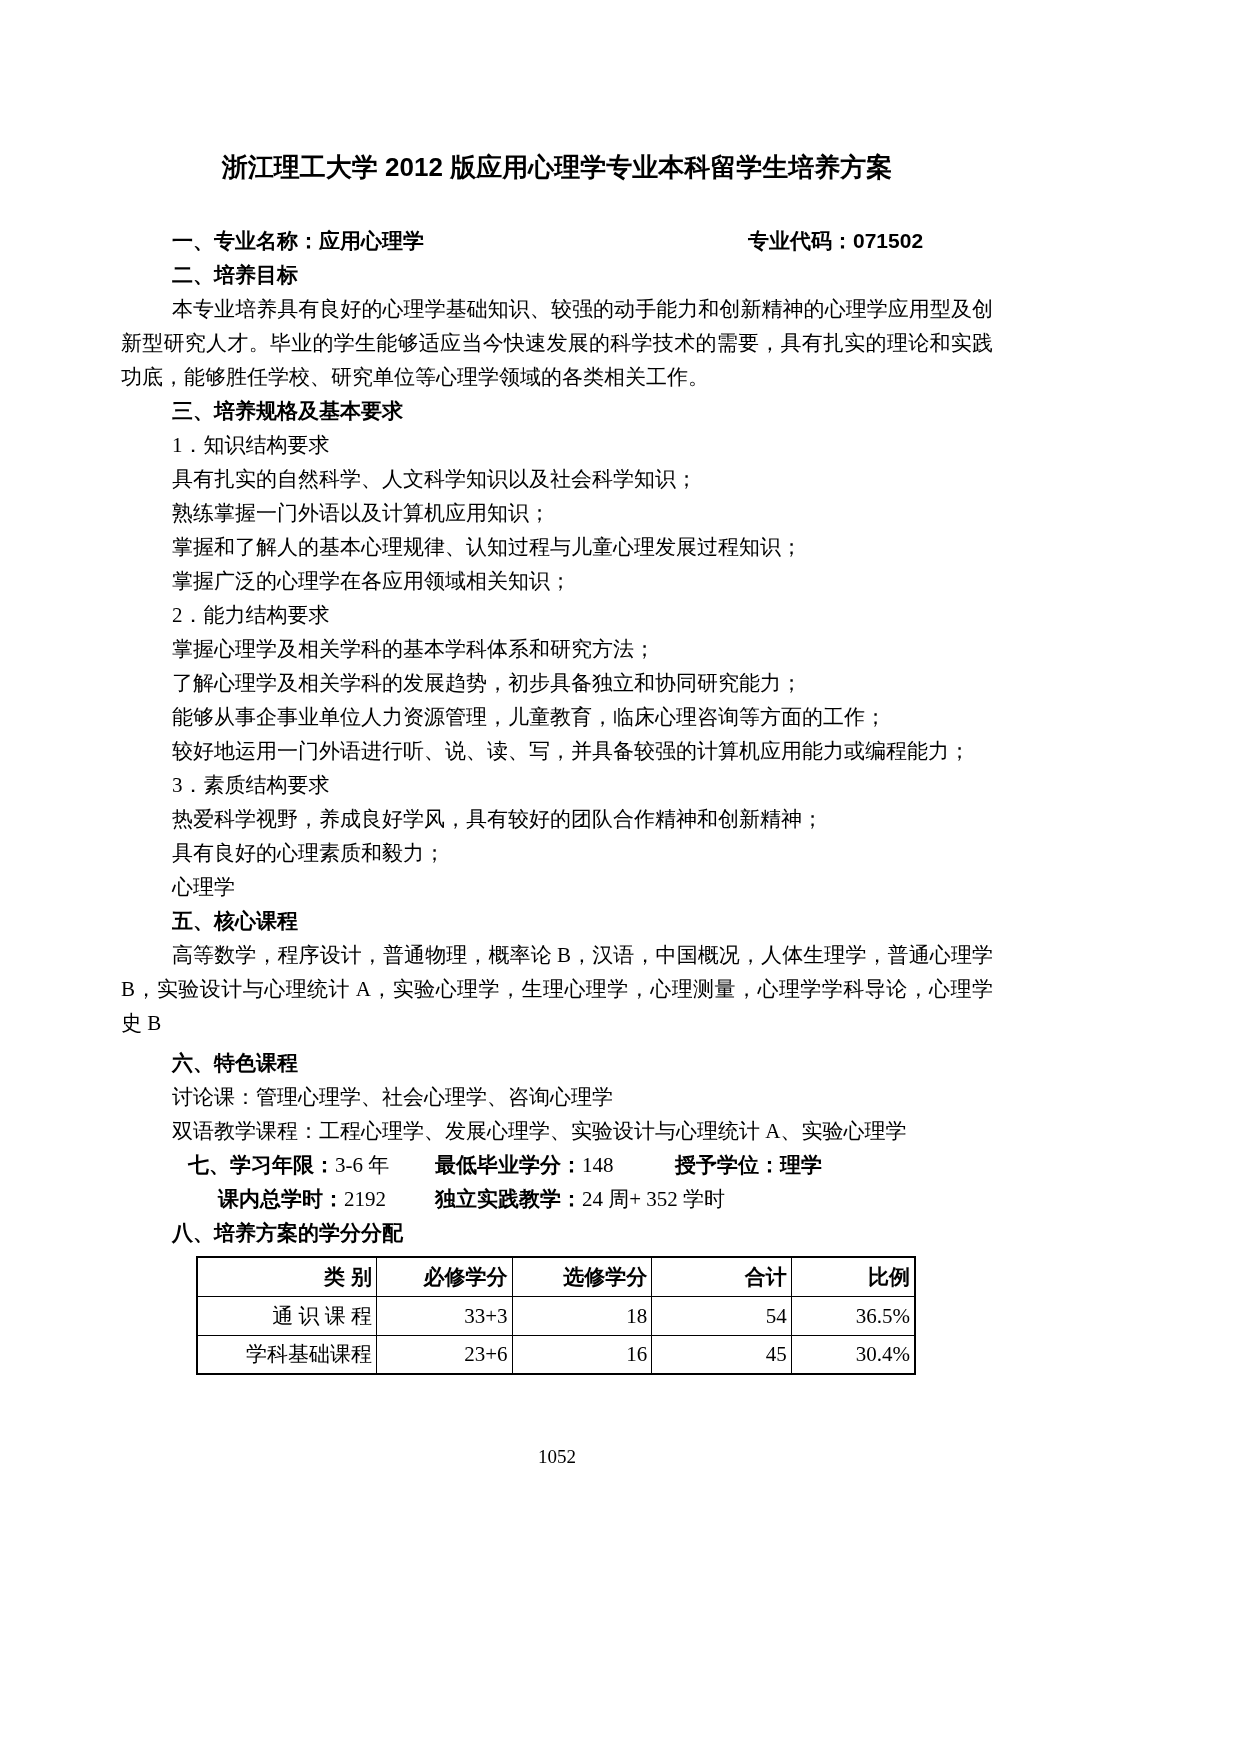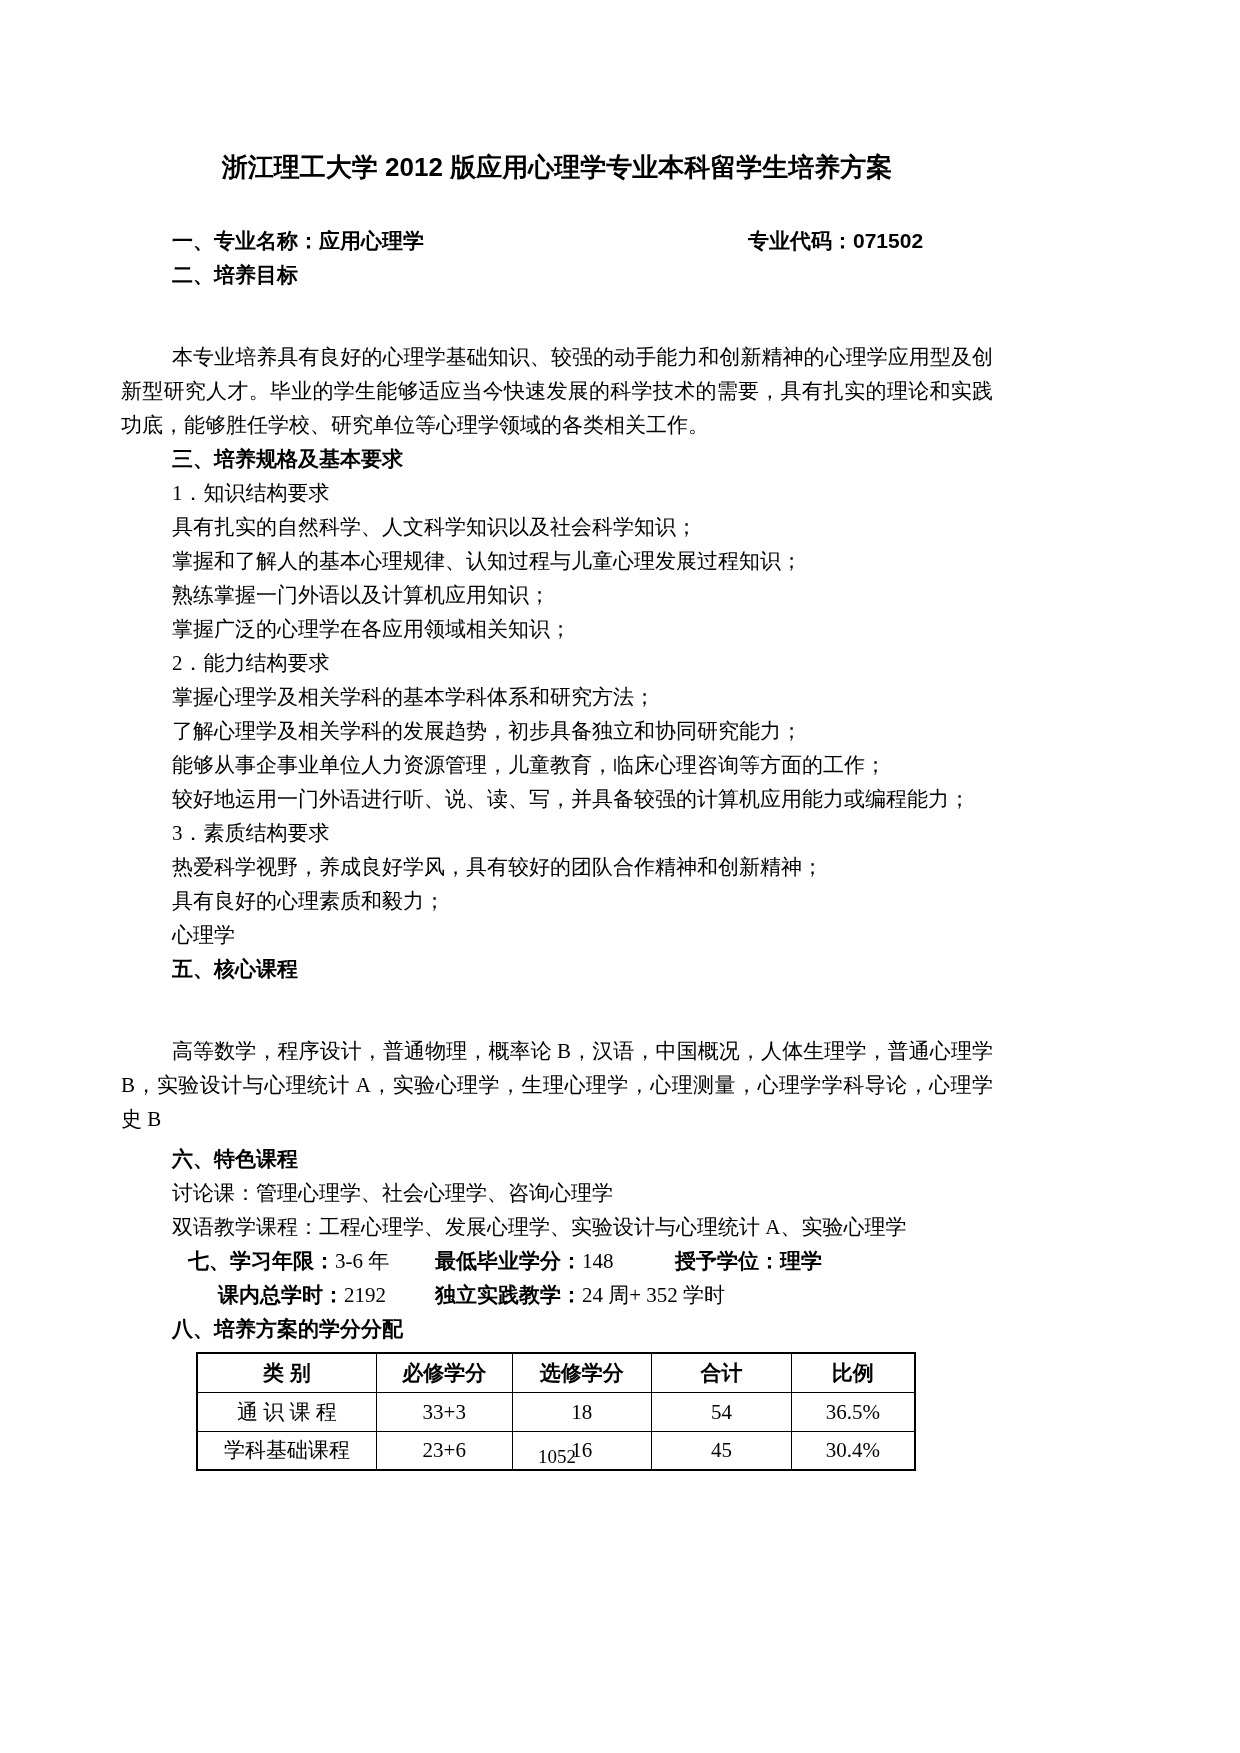--- a/index.html
+++ b/index.html
@@ -23,38 +23,38 @@
     font-family:"Liberation Sans","DejaVu Sans",sans-serif;
     margin-bottom:38px;
   }
   .hd {
     font-weight:bold;
     font-family:"Liberation Sans","DejaVu Sans",sans-serif;
     padding-left:51px;
   }
   .gap-top { margin-top:6px; }
   .line { padding-left:51px; }
-  .para { text-indent:51px; text-align:justify;margin-top:48px; }
+  .para { text-indent:51px; text-align:justify; }
   .s1row { position:relative; padding-left:51px; }
   .code {
     position:absolute; left:627px; top:0;
     font-weight:bold;
     font-family:"Liberation Sans","DejaVu Sans",sans-serif;
   }
   .s7 { position:relative; height:34px; }
   .s7 .pair { position:absolute; top:0; white-space:nowrap; }
   .lbl {
     font-weight:bold;
     font-family:"Liberation Sans","DejaVu Sans",sans-serif;
   }
   .table-wrap { margin:6px 0 0 75px; }
   table.credits { border-collapse:collapse; border:2px solid #000; width:720px; }
   table.credits th, table.credits td {
     border:1px solid #000;
-    text-align:center; vertical-align:middle;
+    text-align:right; vertical-align:middle;
     font-size:21px; height:39px; padding:0 4px;
   }
   table.credits th {
     font-weight:bold;
     font-family:"Liberation Sans","DejaVu Sans",sans-serif;
   }
   table.credits td { font-family:"Liberation Serif","DejaVu Serif",serif; }
   .footer {
     position:absolute; top:1444px; left:121px; width:872px;
     text-align:center; font-size:19px; line-height:26px;
@@ -73,22 +73,22 @@
       <span class="lbl">一、专业名称：应用心理学</span>
       <span class="code">专业代码：071502</span>
     </div>
 
     <div class="hd">二、培养目标</div>
     <div class="para">本专业培养具有良好的心理学基础知识、较强的动手能力和创新精神的心理学应用型及创新型研究人才。毕业的学生能够适应当今快速发展的科学技术的需要，具有扎实的理论和实践功底，能够胜任学校、研究单位等心理学领域的各类相关工作。</div>
 
     <div class="hd">三、培养规格及基本要求</div>
     <div class="line">1．知识结构要求</div>
     <div class="line">具有扎实的自然科学、人文科学知识以及社会科学知识；</div>
+    <div class="line">熟练掌握一门外语以及计算机应用知识；</div>
     <div class="line">掌握和了解人的基本心理规律、认知过程与儿童心理发展过程知识；</div>
-    <div class="line">熟练掌握一门外语以及计算机应用知识；</div>
     <div class="line">掌握广泛的心理学在各应用领域相关知识；</div>
     <div class="line">2．能力结构要求</div>
     <div class="line">掌握心理学及相关学科的基本学科体系和研究方法；</div>
     <div class="line">了解心理学及相关学科的发展趋势，初步具备独立和协同研究能力；</div>
     <div class="line">能够从事企事业单位人力资源管理，儿童教育，临床心理咨询等方面的工作；</div>
     <div class="line">较好地运用一门外语进行听、说、读、写，并具备较强的计算机应用能力或编程能力；</div>
     <div class="line">3．素质结构要求</div>
     <div class="line">热爱科学视野，养成良好学风，具有较好的团队合作精神和创新精神；</div>
     <div class="line">具有良好的心理素质和毅力；</div>
 

